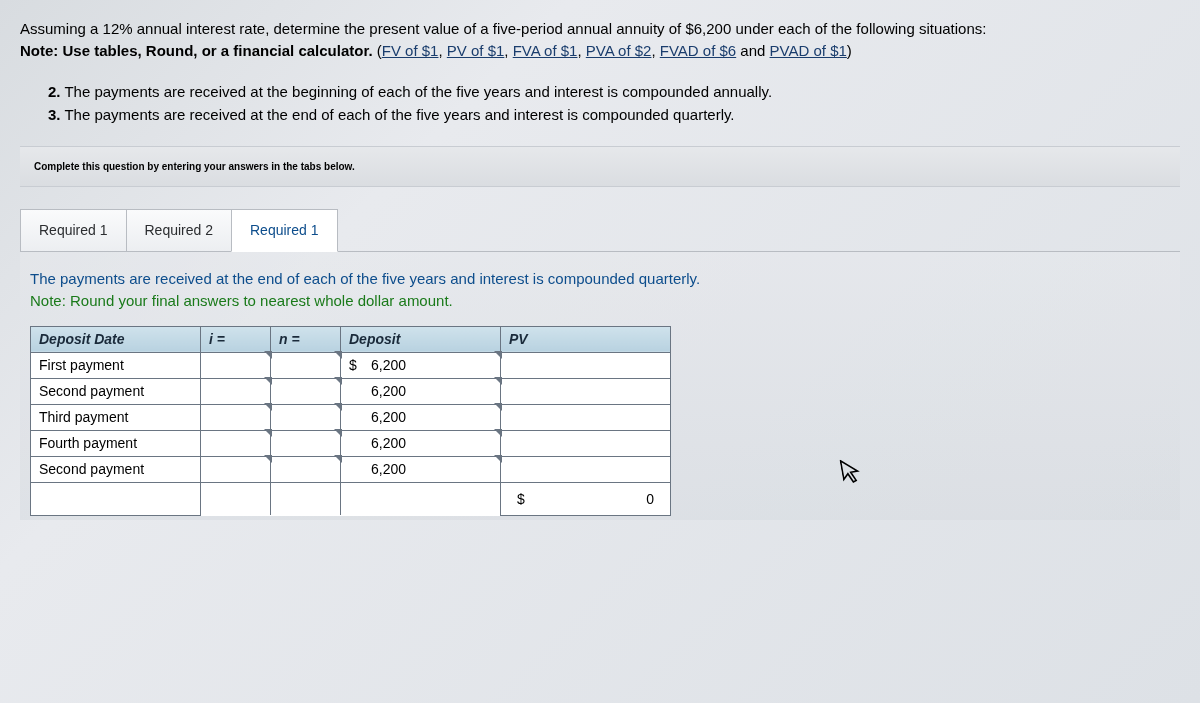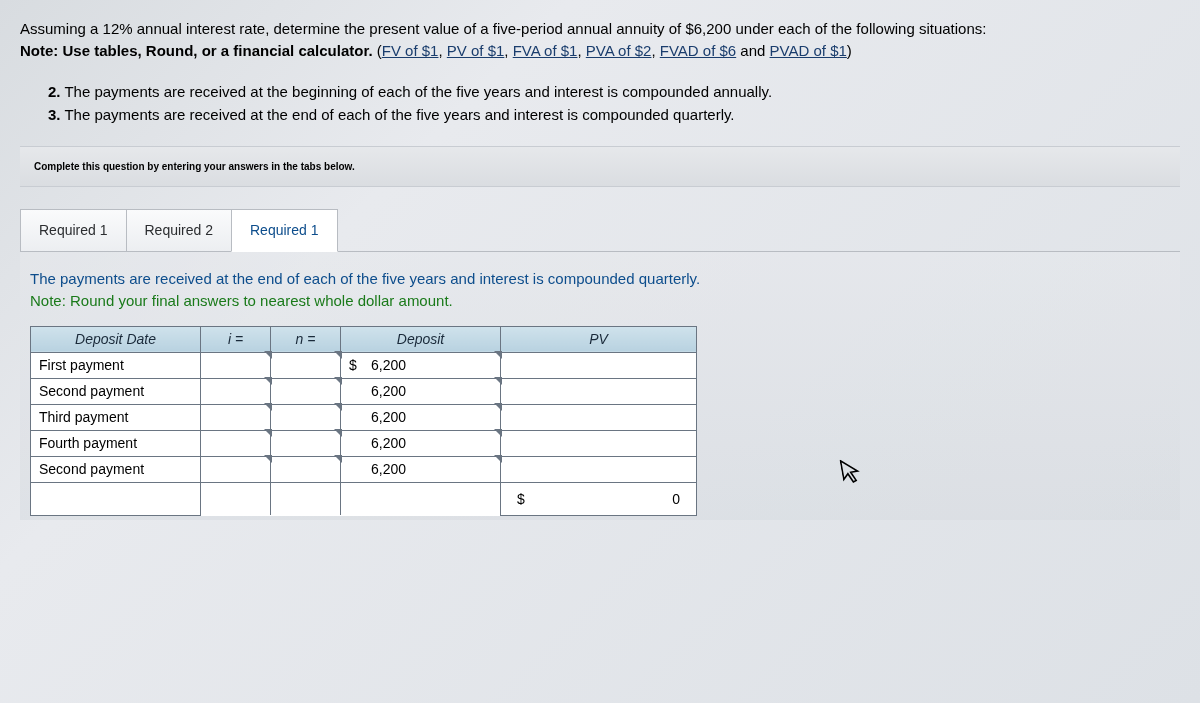--- a/index.html
+++ b/index.html
@@ -62,30 +62,30 @@
     font-size: 14px;
     background: #fff;
   }
   table.sheet th, table.sheet td {
     border: 1px solid #6a7582;
     padding: 4px 8px;
     height: 26px;
   }
   table.sheet th {
     background: linear-gradient(180deg, #cfe2ec 0%, #b8d2e0 100%);
-    font-weight: normal;
+    font-weight: bold;
     font-style: italic;
-    text-align: center;
+    text-align: left;
     color: #1a2a3a;
   }
   .col-date { width: 170px; text-align: left; }
   .col-i    { width: 70px; }
   .col-n    { width: 70px; }
   .col-dep  { width: 160px; }
-  .col-pv   { width: 196px; }
+  .col-pv   { width: 170px; }
   .col-date-th { text-align: center; }
   .dep-cell { display: flex; align-items: center; }
   .dep-cell .sigil { width: 22px; text-align: left; }
   .dep-cell .val { flex: 1; text-align: left; padding-right: 8px; }
   .tick {
     position: relative;
   }
   .tick::after {
     content: "";
     position: absolute;

